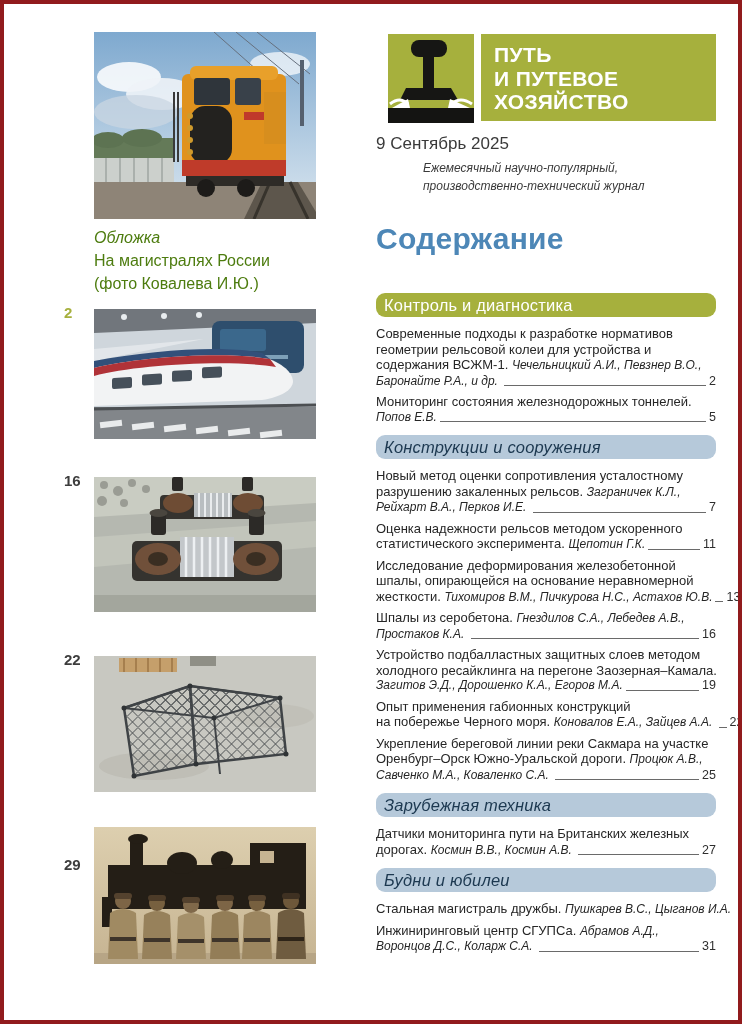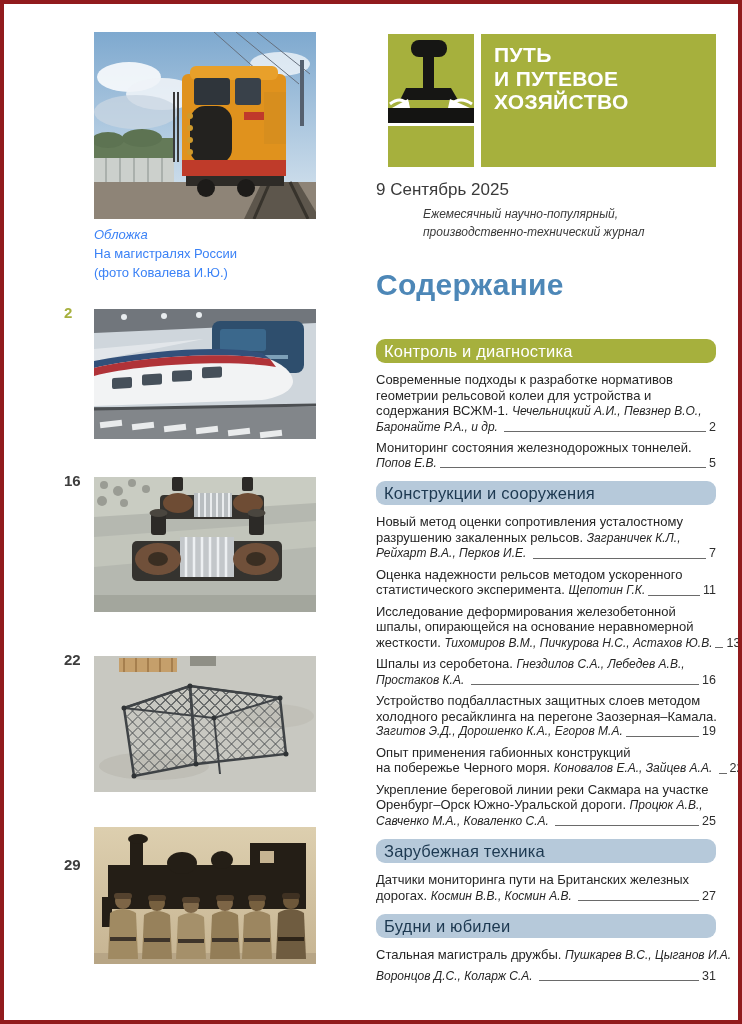--- a/index.html
+++ b/index.html
@@ -8,45 +8,45 @@
     background:#ffffff;border:4px solid #911b1d;overflow:hidden;
     font-family:"Liberation Sans", sans-serif;color:#262626;position:relative;
   }
   .page{position:relative;width:100%;height:100%;}
 
   
   .thumb-label{position:absolute;left:60px;font-weight:700;font-size:15px;color:#3d3d3d;}
   .thumb-label.green{color:#a6b03d;}
   .photo{position:absolute;left:90px;width:222px;overflow:hidden;background:#ddd;}
   .photo svg{display:block;}
-  .cover-caption{position:absolute;left:90px;top:222px;font-size:13px;line-height:1.45;color:#3b82f6;}
+  .cover-caption{position:absolute;left:90px;top:222px;font-size:16px;line-height:1.45;color:#4d7c0f;}
   .cover-caption .cap-italic{font-style:italic;}
 
   
   .right-col{position:absolute;left:372px;top:30px;width:340px;}
 
-  .logo{display:flex;height:133px;padding-left:12px;}
+  .logo{display:flex;height:87px;padding-left:12px;}
   .logo-left{width:86px;margin-right:7px;display:flex;flex-direction:column;}
   .logo-icon-box{height:89px;background:#a6b03d;position:relative;}
   .logo-gap{height:3px;background:#ffffff;}
   .logo-strip{flex:1;background:#a6b03d;}
   .logo-right{flex:1;background:#a6b03d;color:#fff;padding:9px 0 0 13px;
     font-weight:700;font-size:21px;line-height:1.12;letter-spacing:.4px;}
 
   .issue-date{margin-top:13px;font-size:17px;color:#3a3a3a;}
   .issue-sub{margin-top:5px;font-size:12px;font-style:italic;color:#3a3a3a;line-height:1.5;margin-left:47px;}
 
   .contents-title{margin-top:27px;font-size:30px;font-weight:700;color:#4d87b7;letter-spacing:.3px;}
 
   .toc{margin-top:37px;}
   .section-bar{height:24px;line-height:24px;padding:0 0 0 8px;font-size:16.5px;
     margin:10px 0 9px;letter-spacing:.2px;border-radius:9px;}
   .section-bar:first-child{margin-top:0;}
   .section-bar.green{background:#a6b03d;color:#ffffff;}
-  .section-bar.blue{background:#b6c9da;color:#1c3850;}
+  .section-bar.blue{background:#b6c9da;color:#1c3850;font-style:italic;}
 
   .entry{margin-bottom:5px;}
   .line{display:flex;align-items:baseline;line-height:15.5px;min-height:15.5px;}
   .ttl{font-size:13px;white-space:pre;}
   .auth{font-size:12px;font-style:italic;white-space:pre;}
   .leader{flex:1 1 auto;min-width:8px;height:1px;background:#6a6a6a;align-self:flex-end;margin:0 3px 3px 3px;}
   .pgnum{font-size:12.5px;color:#2e2e2e;}
 </style>
 </head>
 <body>
@@ -434,20 +434,24 @@
         <div class="section-bar blue">Будни и юбилеи</div>
         <div class="entry">
           <div class="line">
             <span class="ttl">Стальная магистраль дружбы. </span>
             <span class="auth">Пушкарев В.С., Цыганов И.А. </span>
             <span class="leader"></span>
           </div>
         </div>
         <div class="entry">
           <div class="line">
+            <span class="ttl">Инжиниринговый центр СГУПСа. </span>
+            <span class="auth">Абрамов А.Д.,</span>
+          </div>
+          <div class="line">
             <span class="auth">Воронцов Д.С., Коларж С.А. </span>
             <span class="leader"></span>
             <span class="pgnum">31</span>
           </div>
         </div>
       </div>
   </div>
 
 </div>
 

